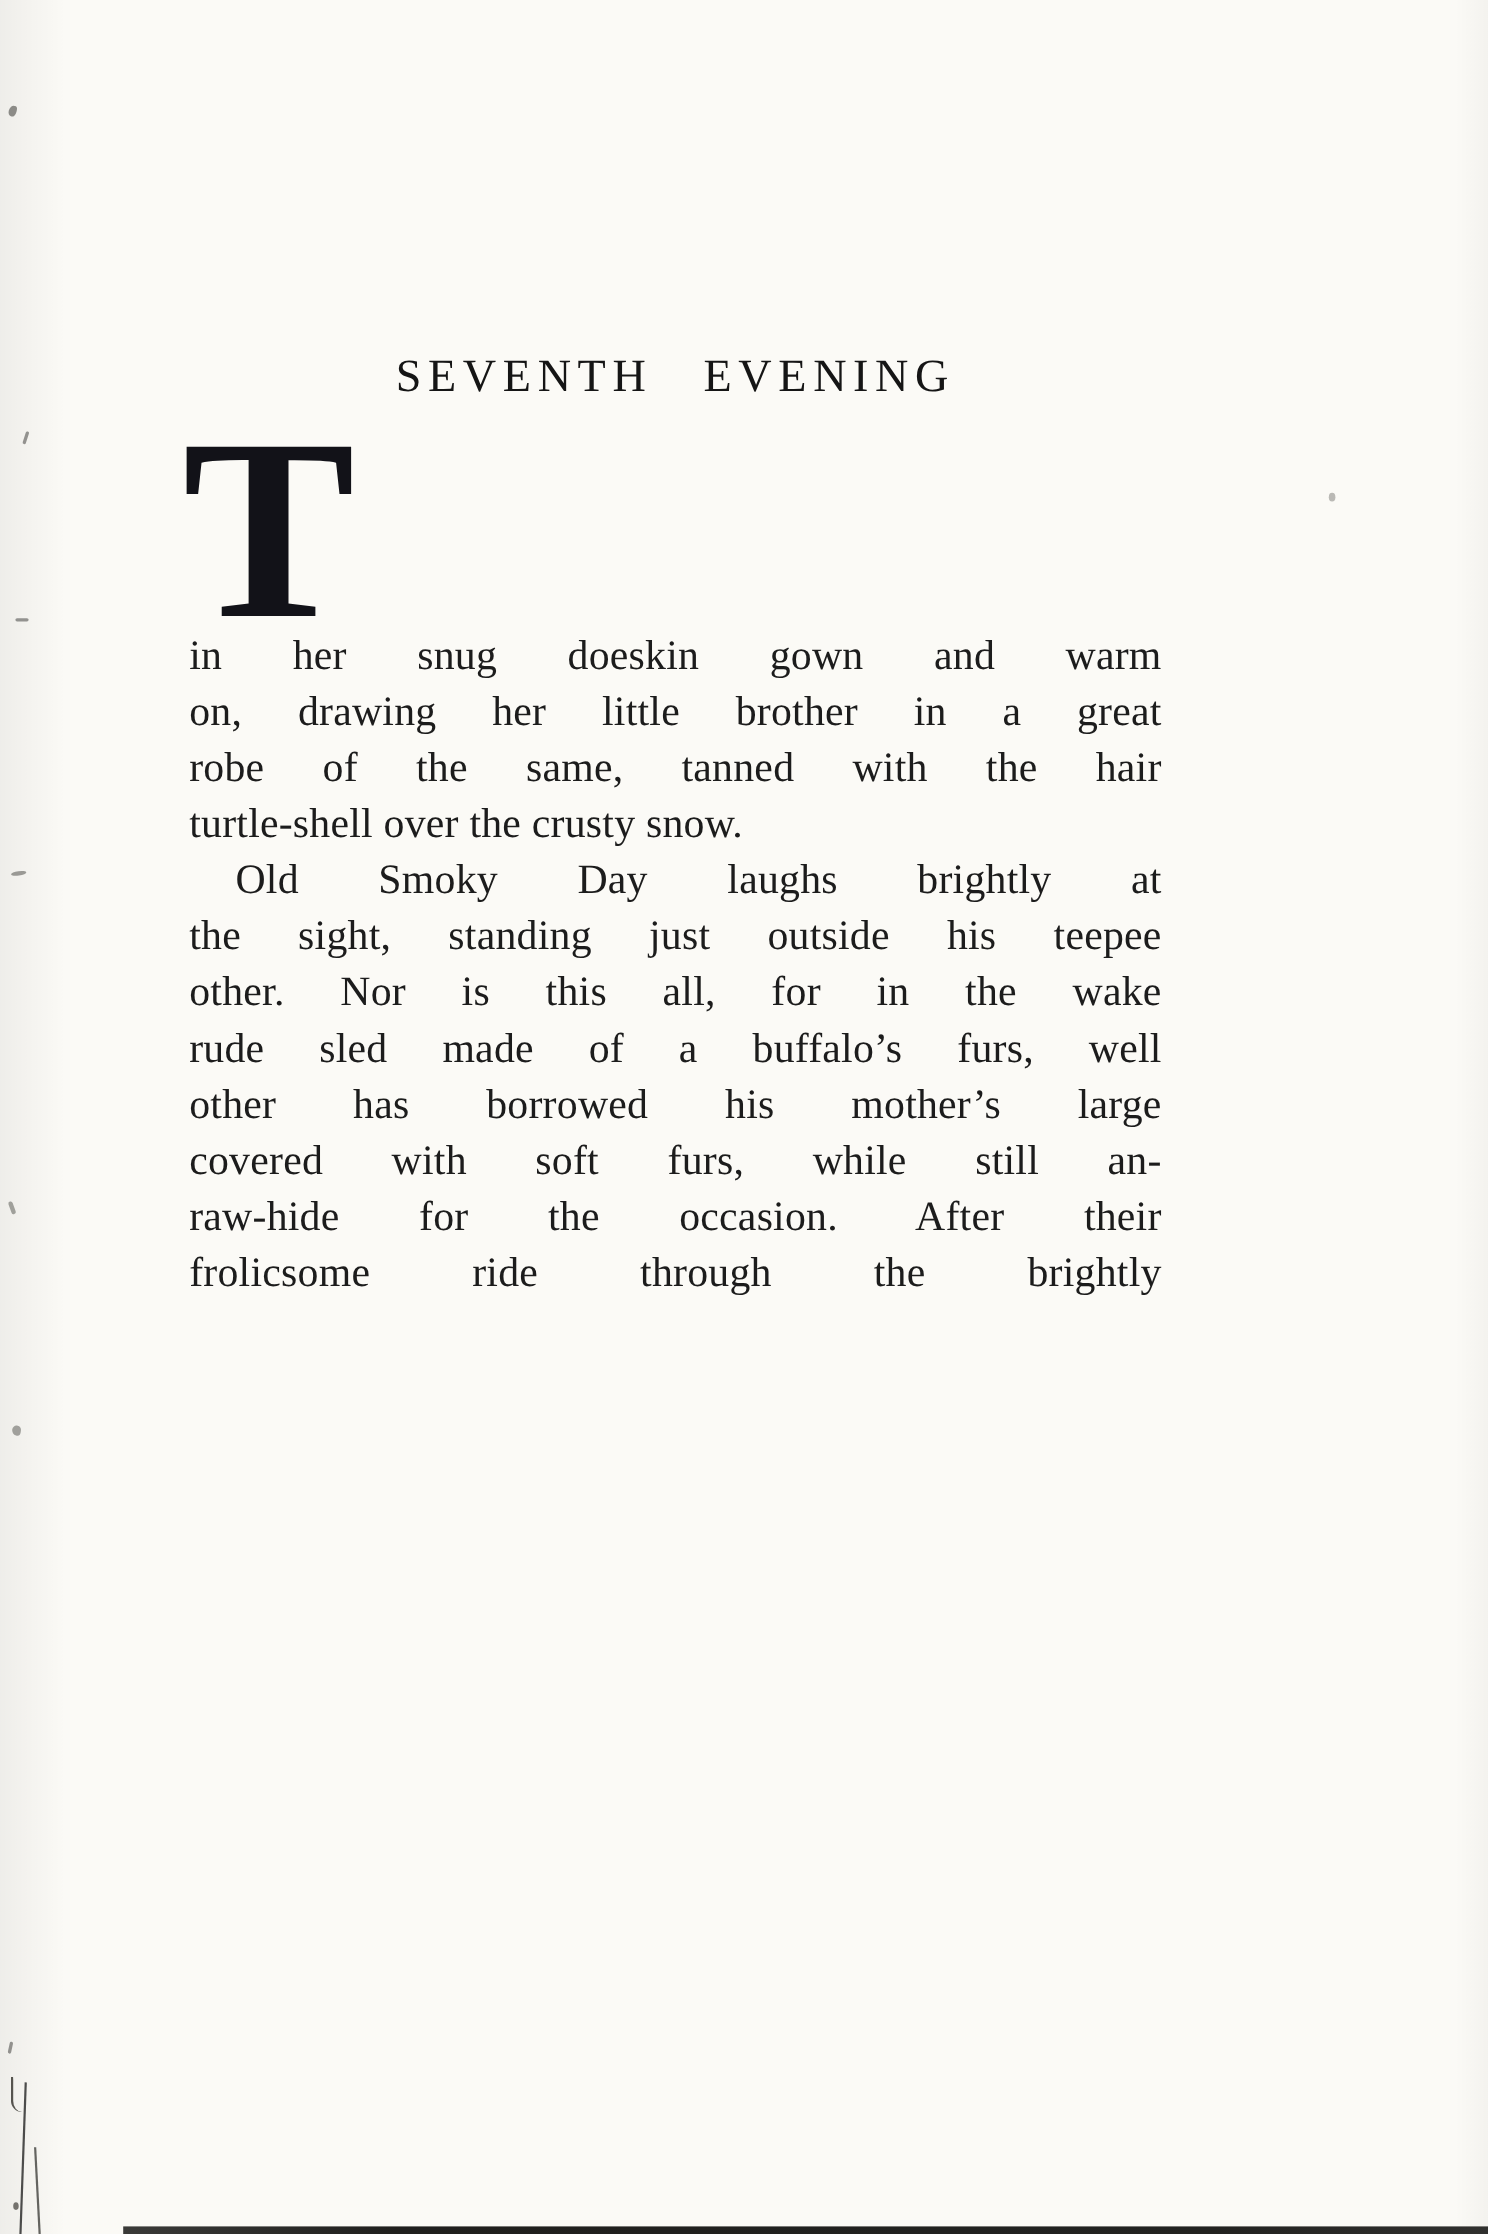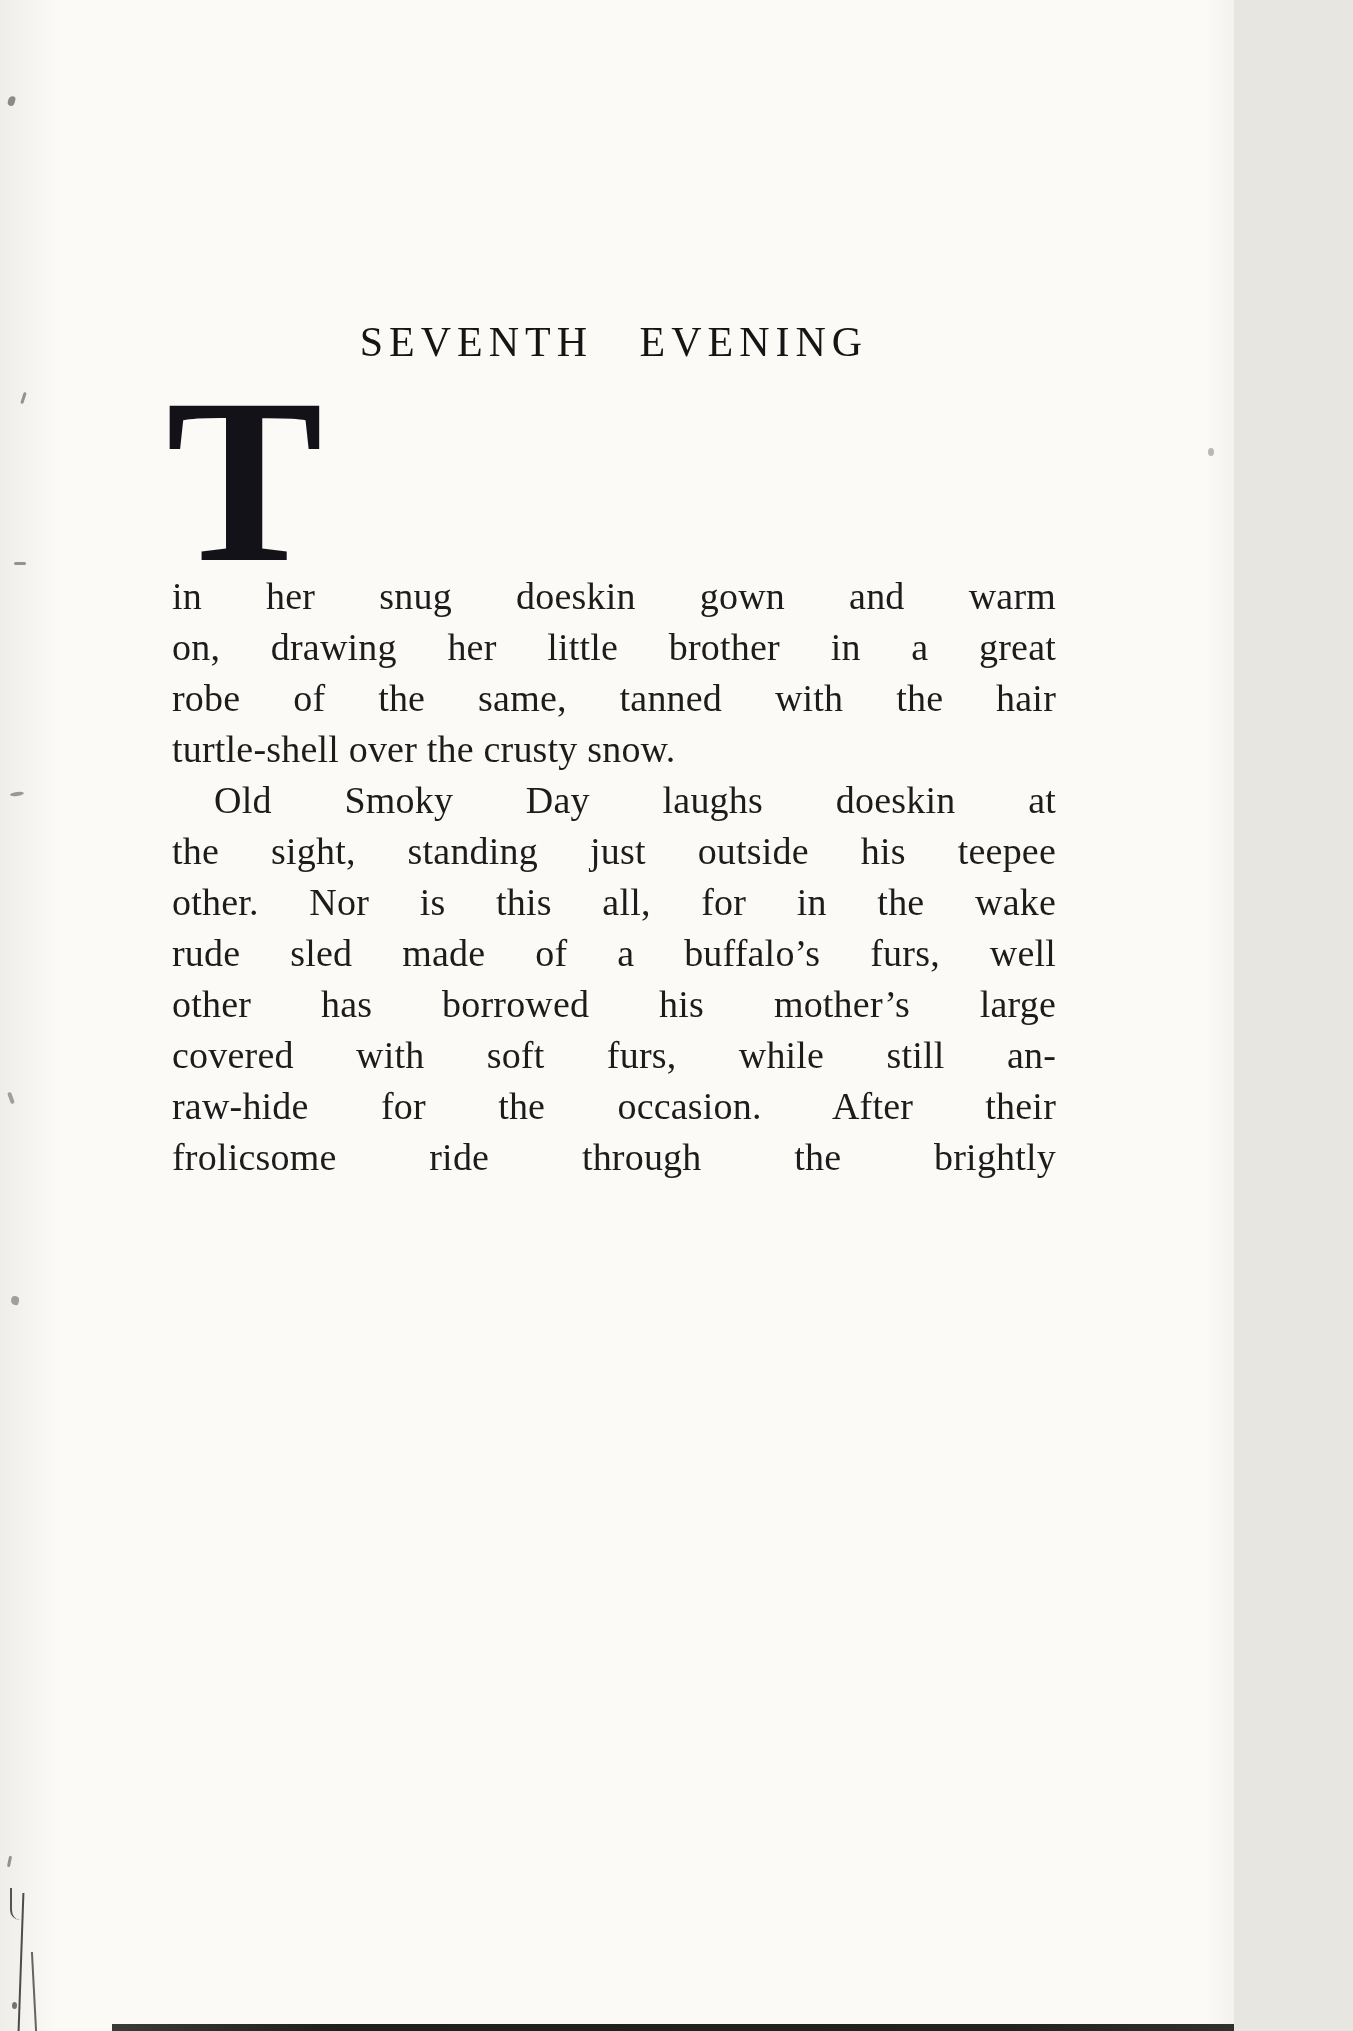--- a/index.html
+++ b/index.html
@@ -8,21 +8,21 @@
   }
   * { margin: 0; padding: 0; box-sizing: border-box; }
   html, body {
     width: 1353px;
     height: 2031px;
     background: #e8e6e0;
     font-family: "Liberation Serif", "DejaVu Serif", serif;
   }
   .page {
     position: relative;
-    width: 1234px;
+    width: 1353px;
     height: 2031px;
     background: var(--paper);
     background-image: linear-gradient(to right, rgba(0,0,0,0.05) 0px, rgba(0,0,0,0.0) 60px),
                       linear-gradient(to left, rgba(0,0,0,0.03) 0px, rgba(0,0,0,0.0) 30px);
     color: var(--ink);
     overflow: hidden;
   }
   .text-column {
     position: absolute;
     left: 172px;
@@ -103,21 +103,21 @@
       </div>
       <div>
           <div class="line">in her snug doeskin gown and warm</div>
           <div class="line">on, drawing her little brother in a great</div>
           <div class="line">robe of the same, tanned with the hair</div>
           <div class="line no-just">turtle-shell over the crusty snow.</div>
         </div>
     </div>
 
     <div class="para">
-        <div class="line indent">Old Smoky Day laughs doeskin at</div>
+        <div class="line indent">Old Smoky Day laughs brightly at</div>
         <div class="line">the sight, standing just outside his teepee</div>
         <div class="line">other.  Nor is this all, for in the wake</div>
         <div class="line">rude sled made of a buffalo’s furs, well</div>
         <div class="line">other has borrowed his mother’s large</div>
         <div class="line">covered with soft furs, while still an-</div>
         <div class="line">raw-hide for the occasion.  After their</div>
         <div class="line">frolicsome ride through the brightly</div>
       </div>
   </div>
 

